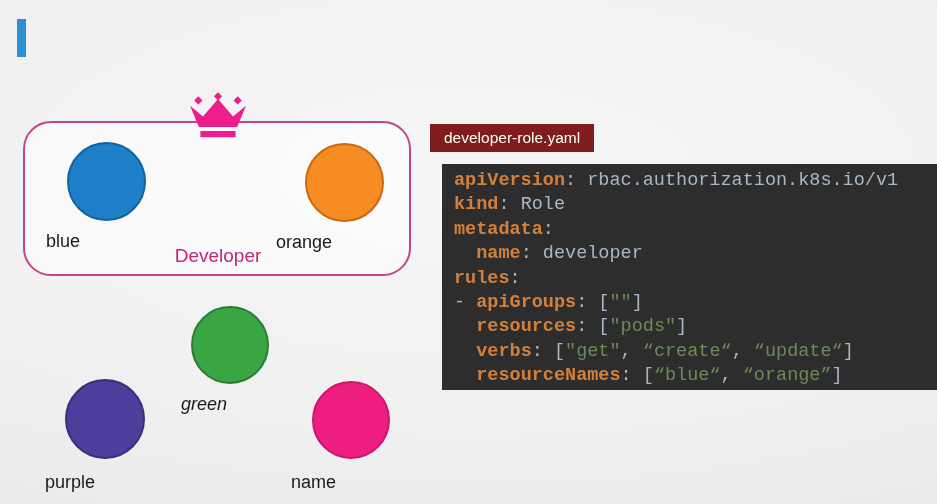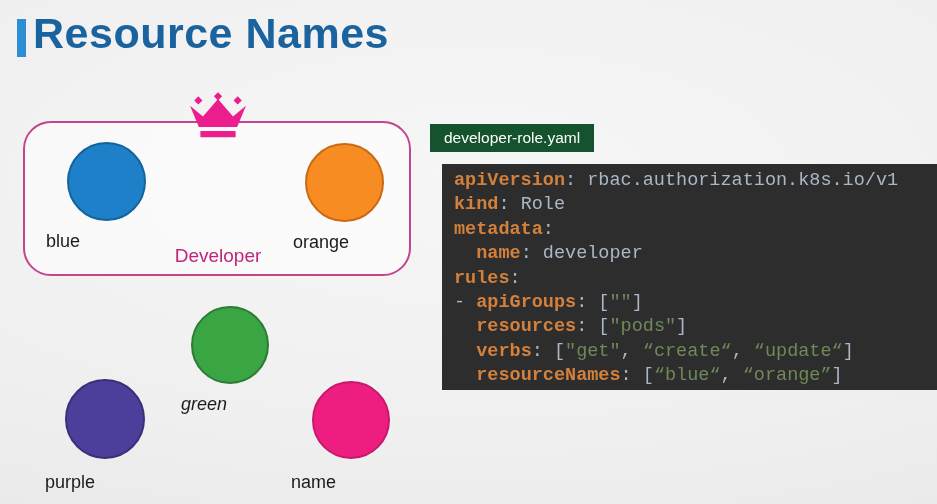--- a/index.html
+++ b/index.html
@@ -49,21 +49,21 @@
   .c-orange { left: 305px; top: 143px; width: 79px; height: 79px; }
   .c-green  { left: 191px; top: 306px; width: 78px; height: 78px; }
   .c-purple { left: 65px;  top: 379px; width: 80px; height: 80px; }
   .c-pink   { left: 312px; top: 381px; width: 78px; height: 78px; }
 
   .pod-label {
     position: absolute; width: 120px; text-align: left;
     font-size: 18px; color: #1b1b1b;
   }
   .l-blue   { left: 46px;  top: 231px; }
-  .l-orange { left: 293px; top: 232px; }
+  .l-orange { left: 276px; top: 232px; }
   .l-green  { left: 181px; top: 394px; font-style: italic; }
   .l-purple { left: 45px;  top: 472px; }
   .l-pink   { left: 291px; top: 472px; }
 
   
   .code-tab {
     position: absolute; left: 430px; top: 124px;
     height: 28px; padding: 0 14px;
     display: inline-flex; align-items: center;
     color: #ffffff; font-size: 15.5px;
@@ -83,21 +83,20 @@
 </style>
 <style>.tok-key{color:#d3803c}
 .tok-plain{color:#a9b7c6}
 .tok-string{color:#6f8959}
 .tok-punct{color:#a9b7c6}</style></head>
 <body>
 
 <div class="slide">
 
   <div class="accent-bar" style="background: rgb(45, 142, 212);"></div>
-  <h1 class="page-title" style="color: rgb(26, 99, 158);">Resource Names</h1>
 
   <section>
     <div class="dev-group" style="border-color: rgb(196, 69, 141);"></div>
 
     <div class="crown">
       <svg viewBox="0 0 56 46" xmlns="http://www.w3.org/2000/svg">
         <rect class="crown-fill" x="6.2" y="5.2" width="5.6" height="5.6" transform="rotate(45 9 8)" fill="#ec1d8c"></rect>
         <rect class="crown-fill" x="25.2" y="1.2" width="5.6" height="5.6" transform="rotate(45 28 4)" fill="#ec1d8c"></rect>
         <rect class="crown-fill" x="44.2" y="5.2" width="5.6" height="5.6" transform="rotate(45 47 8)" fill="#ec1d8c"></rect>
         <polygon class="crown-fill" points="1,13 13.5,23.5 28,6.5 42.5,23.5 55,13 46.5,33.5 9.5,33.5" fill="#ec1d8c"></polygon>
@@ -114,19 +113,19 @@
     <div class="pod-label l-blue">blue</div>
     <div class="pod-label l-orange">orange</div>
     <div class="pod-label l-green">green</div>
     <div class="pod-label l-purple">purple</div>
     <div class="pod-label l-pink">name</div>
 
     <div class="group-label" style="color: rgb(192, 37, 121);">Developer</div>
   </section>
 
   <section>
-    <div class="code-tab" style="background: #14532d;">
+    <div class="code-tab" style="background: #7f1d1d;">
       <span>developer-role.yaml</span>
     </div>
     <pre class="code-block" style="background: rgb(45, 45, 45);"><div><div class="code-line"><span class="tok-key">apiVersion</span><span class="tok-punct">: </span><span class="tok-plain">rbac.authorization.k8s.io/v1</span></div><div class="code-line"><span class="tok-key">kind</span><span class="tok-punct">: </span><span class="tok-plain">Role</span></div><div class="code-line"><span class="tok-key">metadata</span><span class="tok-punct">:</span></div><div class="code-line"><span class="tok-plain">  </span><span class="tok-key">name</span><span class="tok-punct">: </span><span class="tok-plain">developer</span></div><div class="code-line"><span class="tok-key">rules</span><span class="tok-punct">:</span></div><div class="code-line"><span class="tok-punct">- </span><span class="tok-key">apiGroups</span><span class="tok-punct">: </span><span class="tok-punct">[</span><span class="tok-string">""</span><span class="tok-punct">]</span></div><div class="code-line"><span class="tok-plain">  </span><span class="tok-key">resources</span><span class="tok-punct">: </span><span class="tok-punct">[</span><span class="tok-string">"pods"</span><span class="tok-punct">]</span></div><div class="code-line"><span class="tok-plain">  </span><span class="tok-key">verbs</span><span class="tok-punct">: </span><span class="tok-punct">[</span><span class="tok-string">"get"</span><span class="tok-punct">, </span><span class="tok-string">“create“</span><span class="tok-punct">, </span><span class="tok-string">“update“</span><span class="tok-punct">]</span></div><div class="code-line"><span class="tok-plain">  </span><span class="tok-key">resourceNames</span><span class="tok-punct">: </span><span class="tok-punct">[</span><span class="tok-string">“blue“</span><span class="tok-punct">, </span><span class="tok-string">“orange”</span><span class="tok-punct">]</span></div></div></pre>
   </section>
 
 </div>
 
 </body></html>

